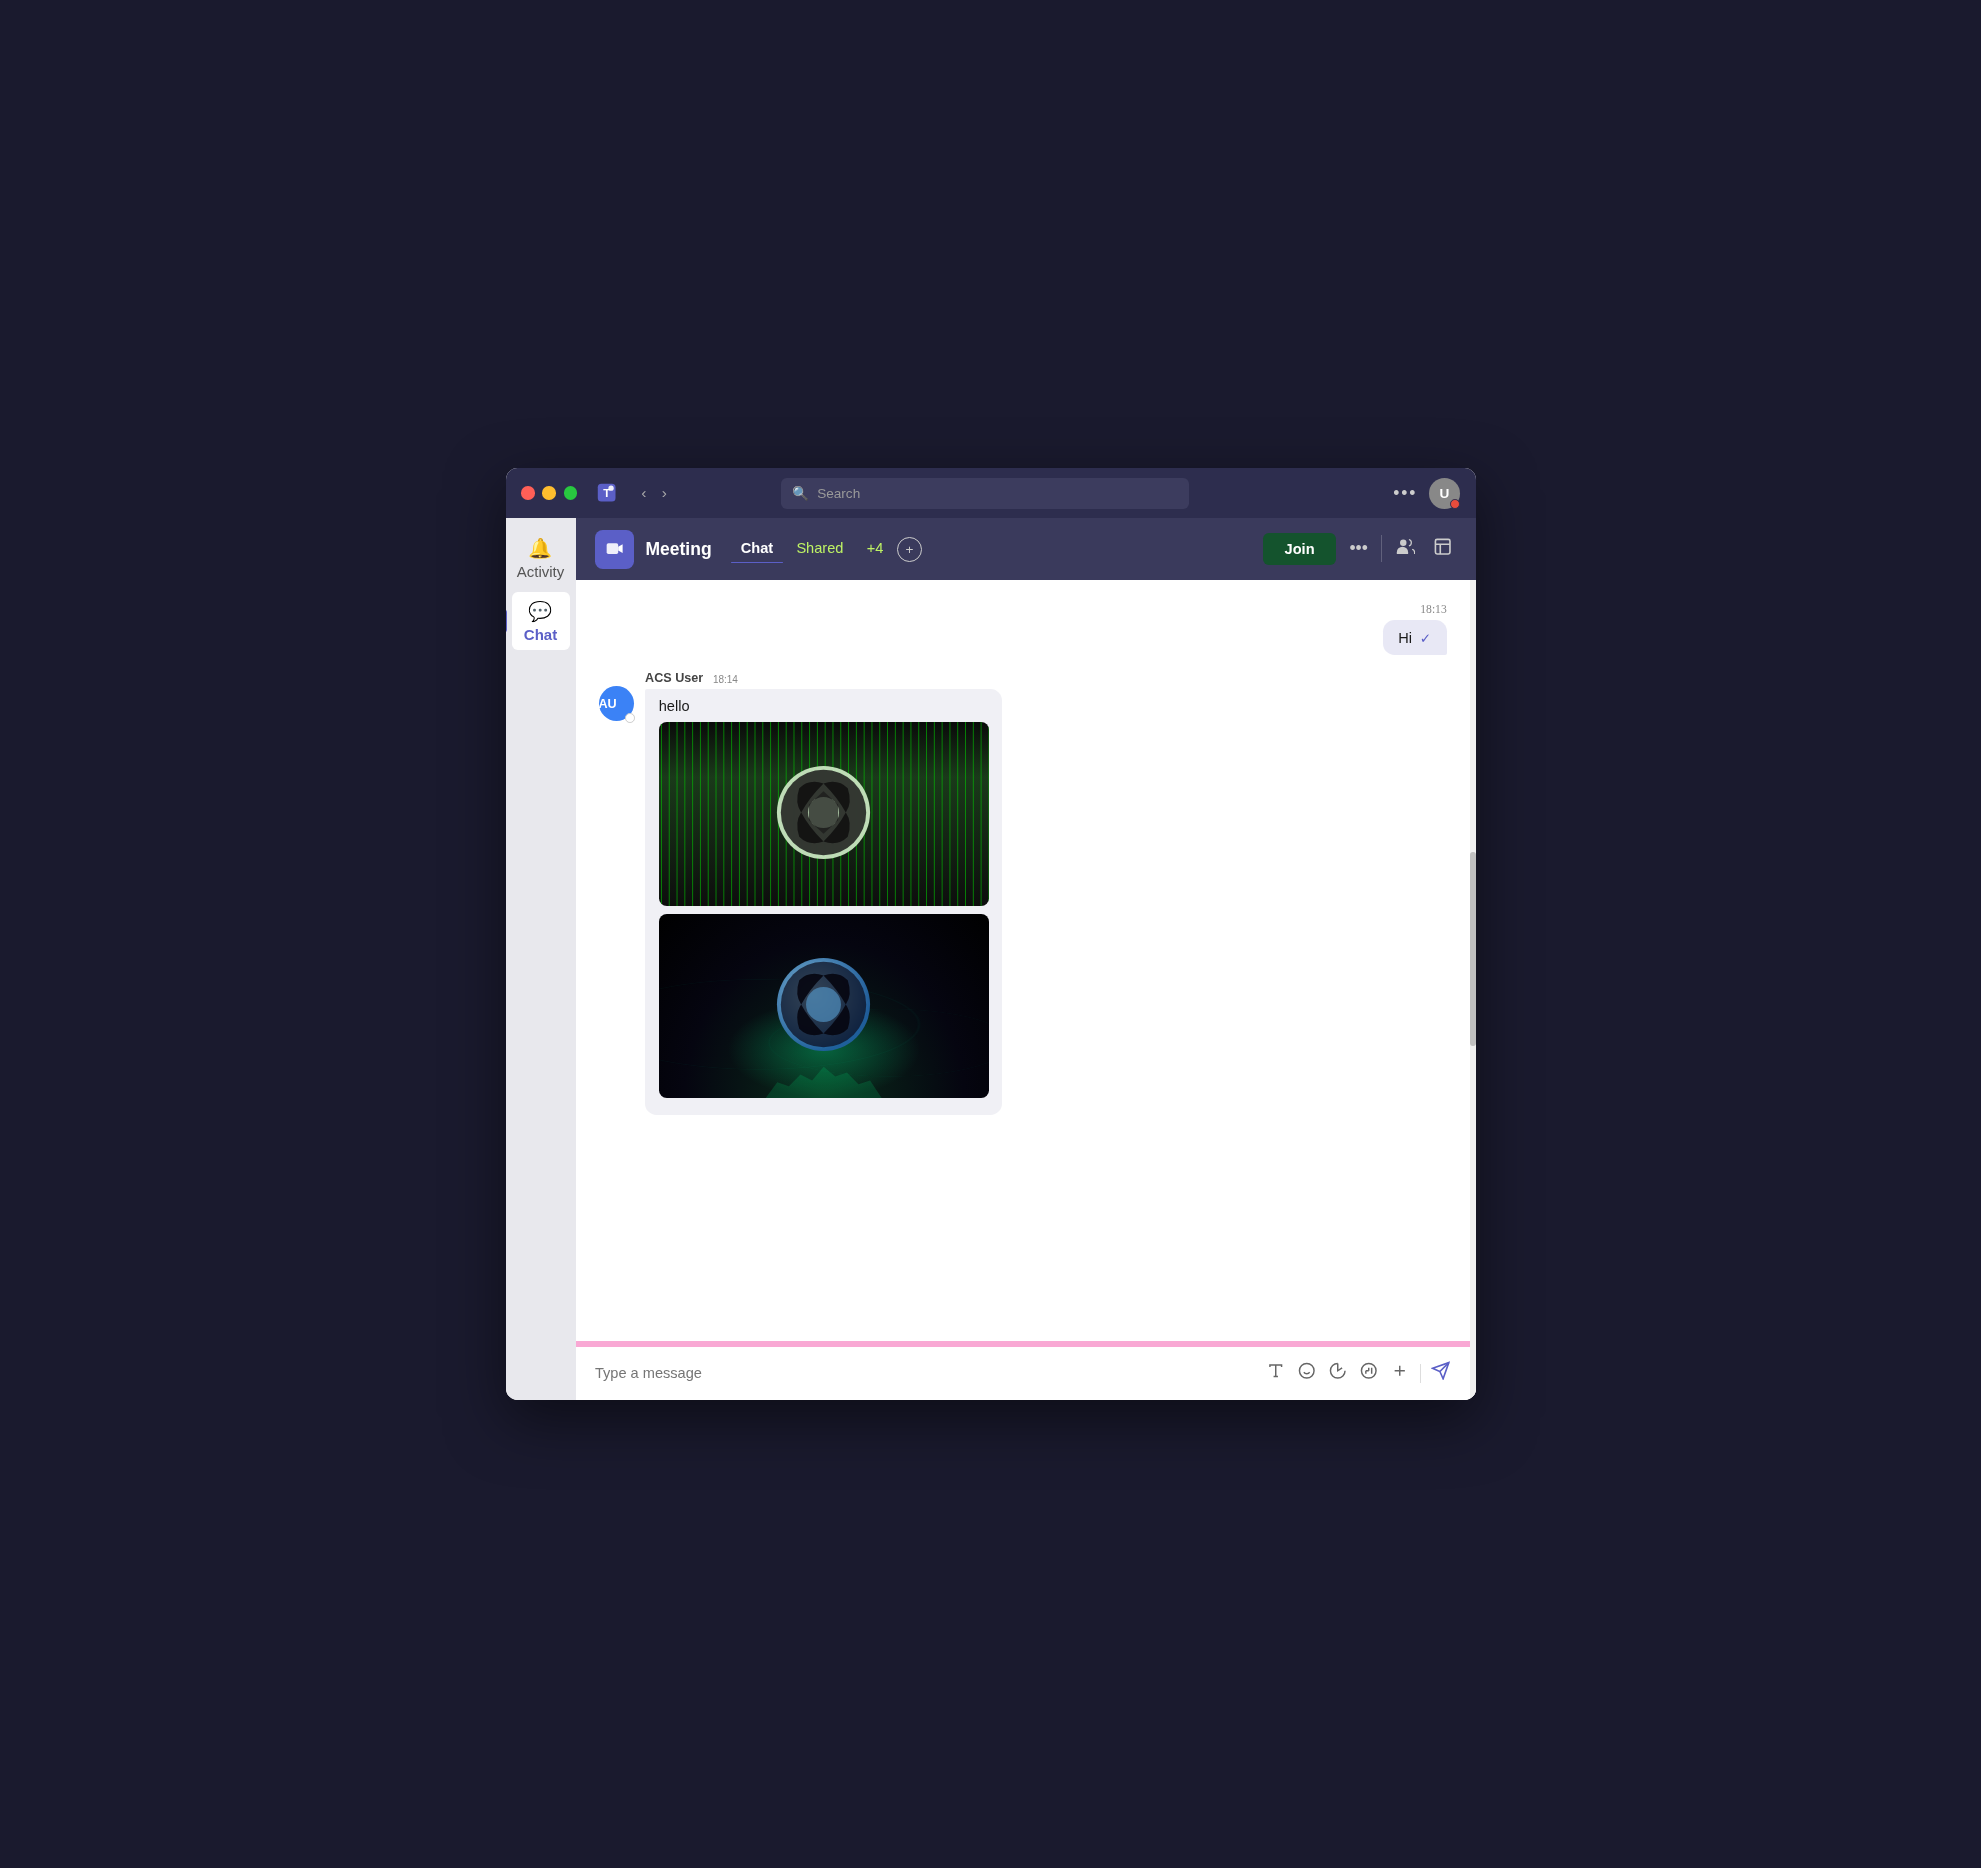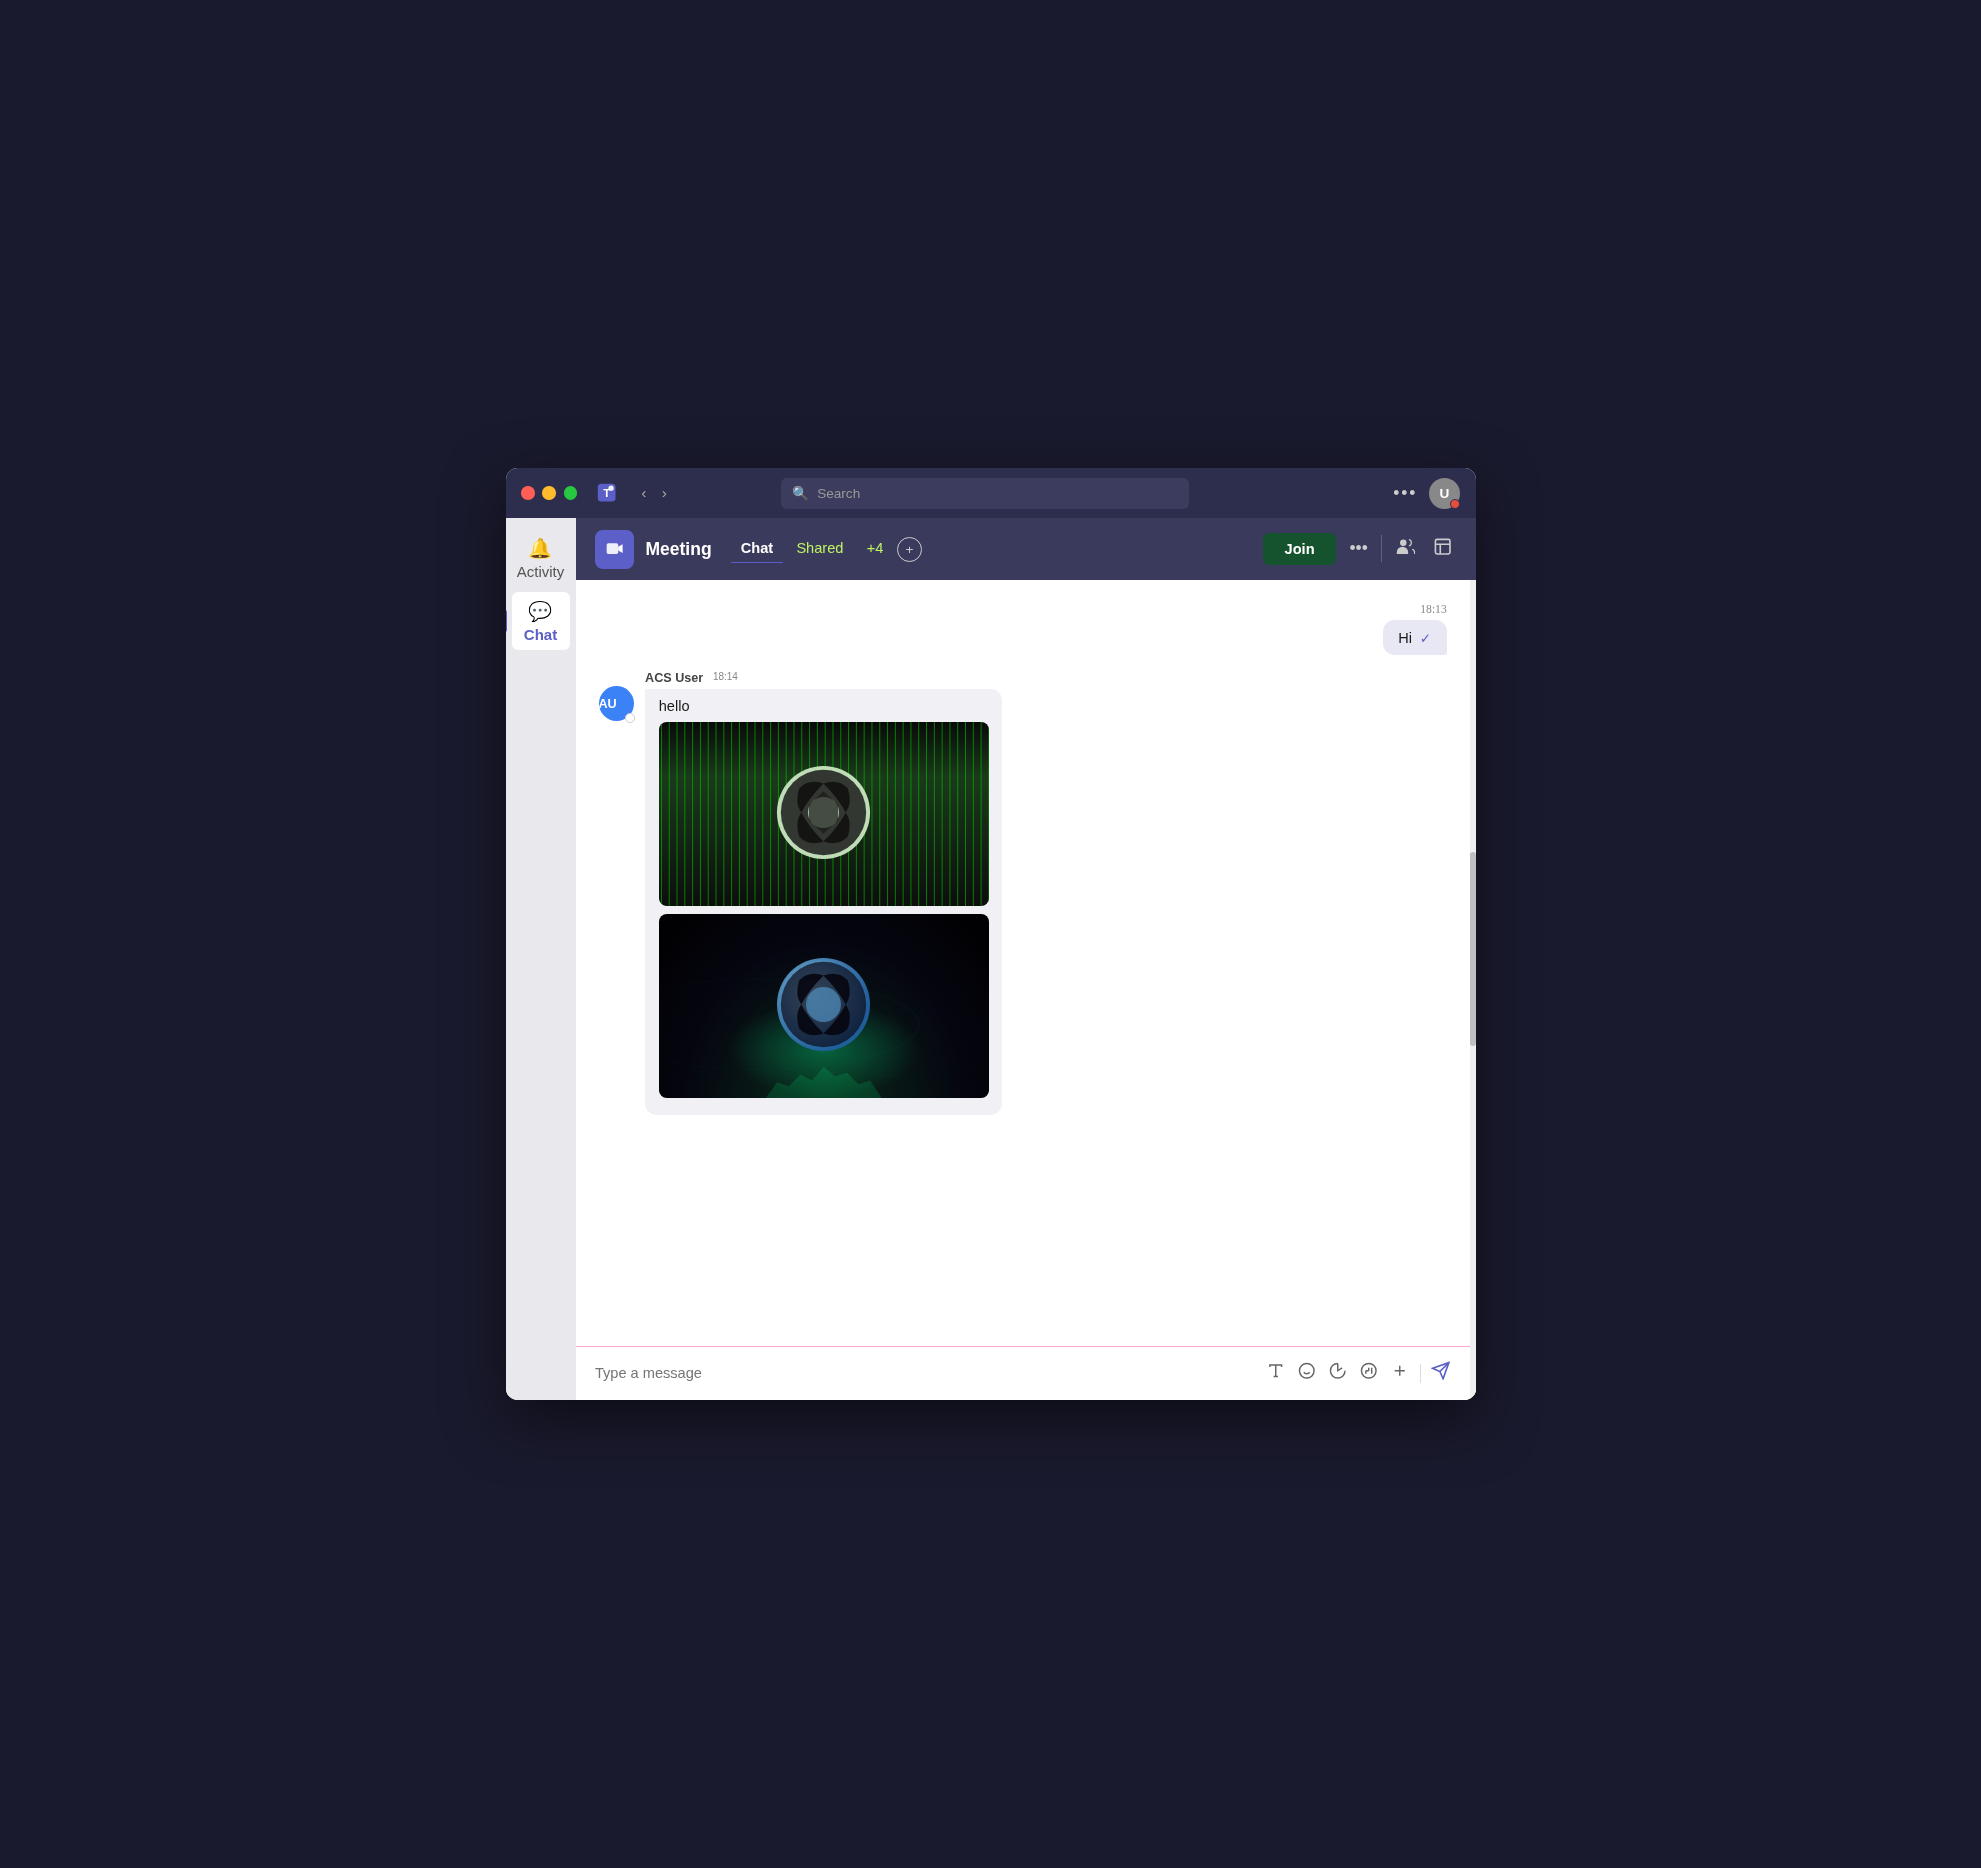--- a/index.html
+++ b/index.html
@@ -383,21 +383,21 @@
     }
     .msg-content {
       display: flex;
       flex-direction: column;
       max-width: 70%;
     }
     .msg-meta {
       display: flex;
       gap: 9.7px;
       margin-bottom: 3.9px;
-      align-items: flex-start;
+      align-items: flex-end;
     }
     .msg-sender {
       font-size: 12.6px;
       font-weight: 600;
       color: #444;
     }
     .msg-ts {
       font-size: 10px;
       color: #888;
     }
@@ -506,21 +506,21 @@
       width: 5.8px;
       height: 194px;
       background: #c0c0c0;
       border-radius: 2.9px;
       position: absolute;
       top: 272px;
     }
 
     
     .msg-input-bar {
-      border-top: 1px solid #f9a8d4;
+      border-top: 6px solid #f9a8d4;
       padding: 13.6px 19.4px;
       display: flex;
       align-items: center;
       gap: 11.6px;
       background: #fff;
       flex-shrink: 0;
     }
     .msg-input {
       flex: 1;
       border: none;

